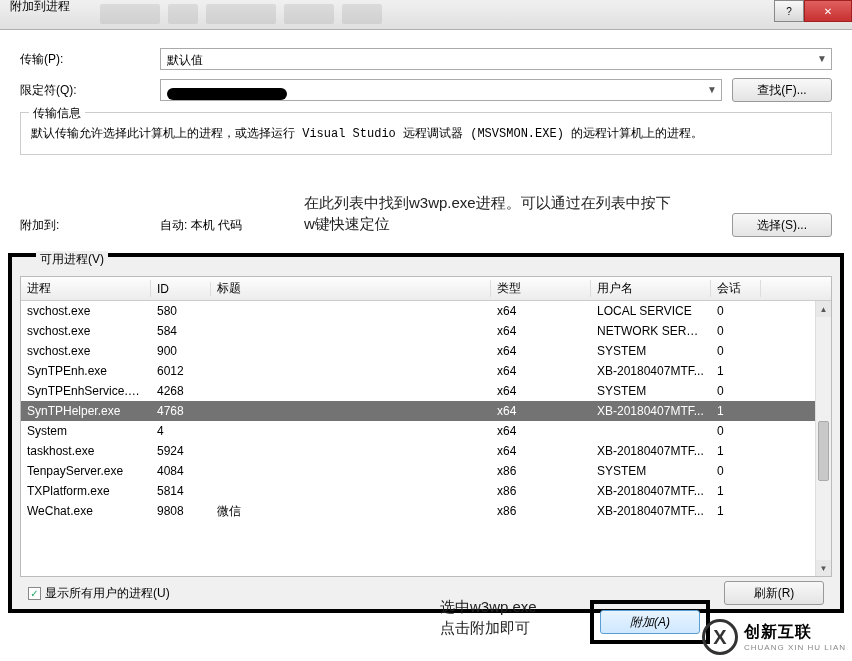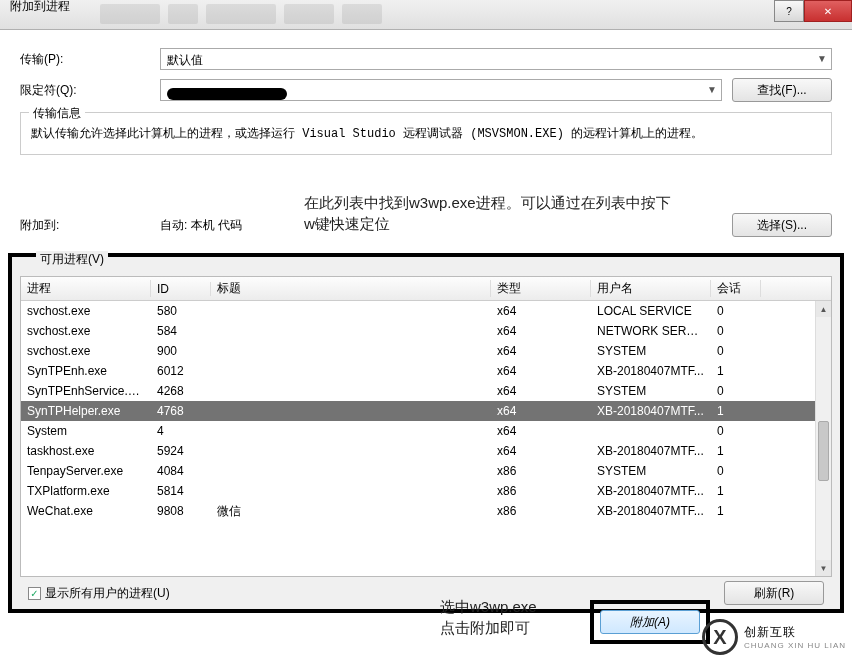--- a/index.html
+++ b/index.html
@@ -61,21 +61,21 @@
     .chk { display:flex; align-items:center; gap:4px; }
     .chkbox { width:13px; height:13px; border:1px solid #888; background:#fff; display:inline-flex; align-items:center; justify-content:center; font-size:10px; color:#2a6; }
 
     .annotation2 { position:absolute; left: 440px; top: 596px; font-size: 15px; color:#222; line-height:1.4; }
     .attach-btn-box { position:absolute; left: 590px; top: 600px; border: 4px solid #000; padding: 6px 6px; font-style: italic; }
     .attach-btn { min-width: 100px; background: linear-gradient(to bottom,#e8f4ff,#cfe8ff); border:1px solid #5a9fd4; }
 
     .logo { position:absolute; right: 6px; bottom: 6px; display:flex; align-items:center; gap:6px; }
     .logo-circle { width:36px; height:36px; border-radius:50%; border:3px solid #333; position:relative; }
     .logo-x { position:absolute; inset:0; display:flex; align-items:center; justify-content:center; font-weight:bold; font-size:20px; color:#333; }
-    .logo-text { font-size:12px; font-weight:normal; letter-spacing:1px; }
+    .logo-text { font-size:16px; font-weight:bold; letter-spacing:1px; }
     .logo-sub { font-size:8px; color:#888; letter-spacing:1px; }
   </style>
 </head>
 <body>
 
 <div class="titlebar">
   <span class="titlebar-text">附加到进程</span>
   <div class="titlebar-smudge">
     <div class="smudge-block" style="width:60px"></div>
     <div class="smudge-block" style="width:30px"></div>

